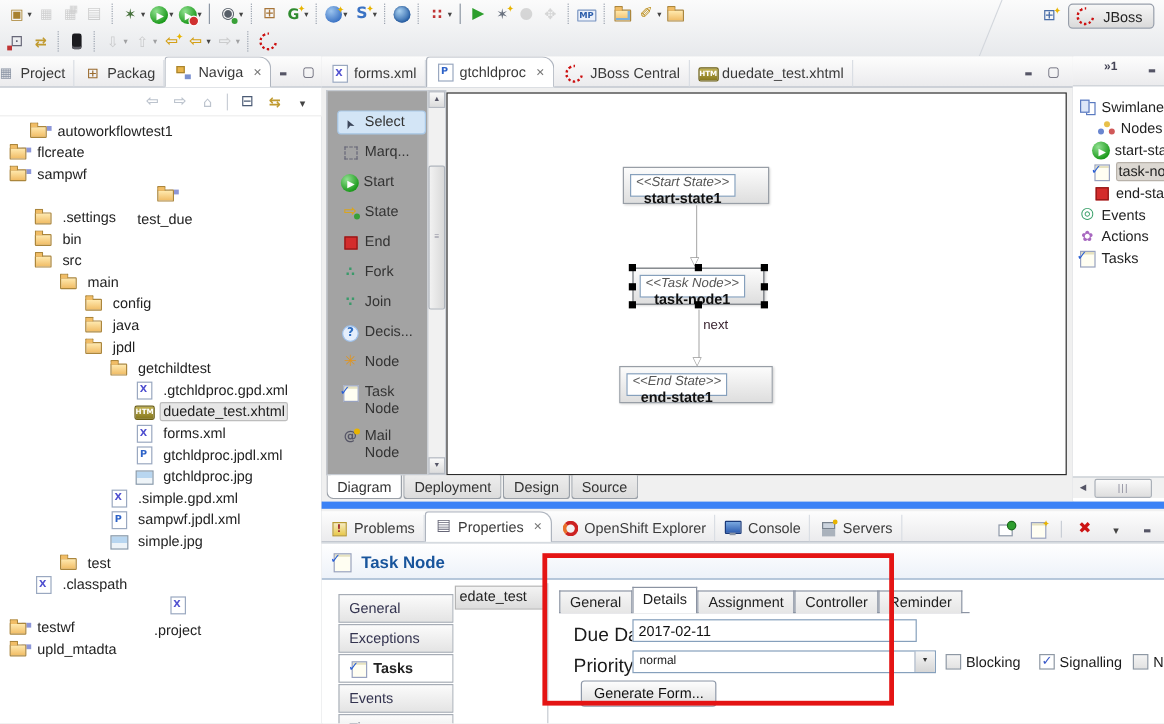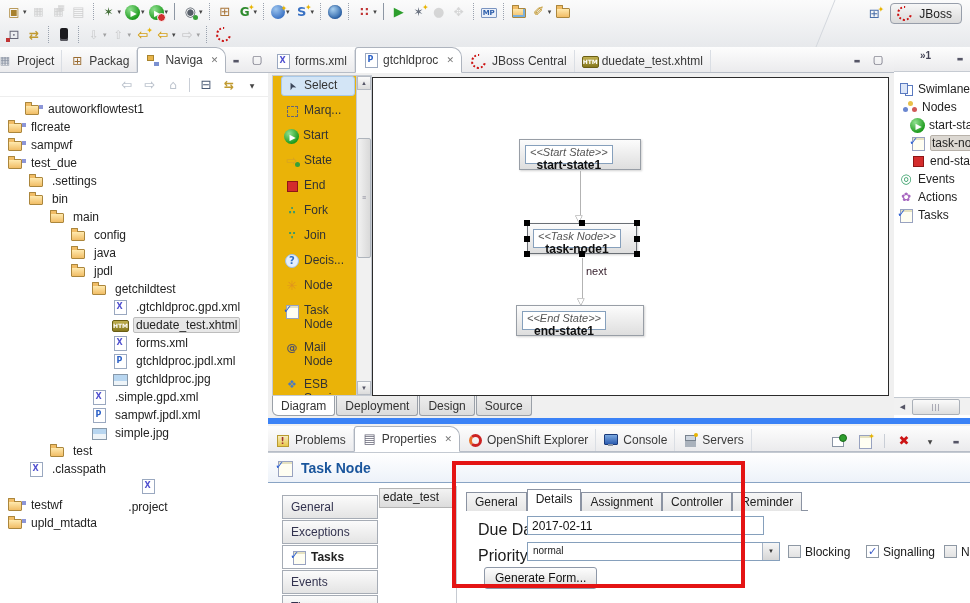--- a/index.html
+++ b/index.html
@@ -33,21 +33,21 @@
 #nav-tabs .vt:first-child{margin-left:-10px}
 #nav-toolbar{height:23px;display:flex;justify-content:flex-end;align-items:center;gap:3px;padding-right:6px;background:#fff;border-bottom:1px solid #eee}
 .vsep{width:1px;height:14px;background:#c9ced6;margin:0 3px}
 #nav-tree{position:absolute;left:0;top:50px;right:0;bottom:0;overflow:hidden;padding-top:3px}
 .ti{height:18px;display:flex;align-items:center;gap:5px;white-space:nowrap;font-size:12px}
 .ti .lbl{padding:1px 3px;border-radius:2px}
 .ti.sel .lbl{background:#e7e7e7;border:1px solid #bdbdbd;padding:0 2px}
 
 
 #editor{position:absolute;left:268px;top:47px;width:626px;height:371px;background:#f0f0f0;border-right:1px solid #a9afb9}
-#palette{position:absolute;left:4px;top:28px;width:84px;bottom:22px;background:#eab308;border:1px solid #c6cbd2;border-right:none;padding-top:0;overflow:hidden}
+#palette{position:absolute;left:4px;top:28px;width:84px;bottom:22px;background:#a3a3a3;border:1px solid #c6cbd2;border-right:none;padding-top:16px;overflow:hidden}
 .pi{display:flex;align-items:flex-start;gap:4px;margin:0 2px 5px 8px;padding:2px 3px;border-radius:3px;font-size:12px;line-height:14px;color:#333}
 .pi.sel{background:#d3e5f6;border:1px solid #a9c9e8;padding:1px 2px}
 .pi .lbl{max-width:50px}
 #palette-sb{position:absolute;left:88px;top:28px;width:14px;bottom:22px;background:#f1f1f1;border:1px solid #c6cbd2}
 #palette-sb .ar{position:absolute;left:0;width:12px;height:12px;font-size:6px;line-height:12px;text-align:center;color:#556;background:linear-gradient(#fafafa,#dcdcdc);border:1px solid #b5bac2}
 #sb-thumb{position:absolute;left:0;top:62px;width:12px;height:118px;background:linear-gradient(90deg,#f2f2f2,#d9d9d9);border:1px solid #aeb4bc;border-radius:2px;font-size:7px;color:#889;text-align:center;line-height:118px}
 #canvas{position:absolute;left:104px;top:30px;width:515px;height:317px;background:#fff;border:1px solid #2b2b2b}
 .node{position:absolute;border:1px solid #989ea6;background:linear-gradient(#fcfcfc,#dedede);box-shadow:1px 1px 2px rgba(0,0,0,.18);display:flex;align-items:center;gap:5px;padding:2px 5px;box-sizing:border-box}
 .node .txt{flex:1;text-align:center;line-height:13px}
 .st{display:block;font-size:11px;font-style:italic;color:#555}
@@ -373,31 +373,35 @@
           <span class="lbl">autoworkflowtest1</span>
         </div>
         <div class="ti" style="padding-left: 7px;">
           <span class="ic i-project-icon"></span>
           <span class="lbl">flcreate</span>
         </div>
         <div class="ti" style="padding-left: 7px;">
           <span class="ic i-project-icon"></span>
           <span class="lbl">sampwf</span>
         </div>
-        <div class="ti" style="padding-left: 7px;">
+        <div class="ti" style="padding-left: 7px; flex-direction: column;">
           <span class="ic i-project-icon"></span>
           <span class="lbl">test_due</span>
         </div>
         <div class="ti" style="padding-left: 28px;">
           <span class="ic i-folder-icon"></span>
           <span class="lbl">.settings</span>
         </div>
         <div class="ti" style="padding-left: 28px;">
           <span class="ic i-folder-icon"></span>
           <span class="lbl">bin</span>
+        </div>
+        <div class="ti" style="padding-left: 28px;">
+          <span class="ic i-folder-icon"></span>
+          <span class="lbl">src</span>
         </div>
         <div class="ti" style="padding-left: 49px;">
           <span class="ic i-folder-icon"></span>
           <span class="lbl">main</span>
         </div>
         <div class="ti" style="padding-left: 70px;">
           <span class="ic i-folder-icon"></span>
           <span class="lbl">config</span>
         </div>
         <div class="ti" style="padding-left: 70px;">
@@ -609,21 +613,21 @@
   <div id="outline">
     <div id="ol-head">
       <span id="ol-badge">»1</span>
       <span class="ic i-minimize-icon" style="position:absolute;right:2px;top:3px"></span>
     </div>
     <div id="ol-items">
         <div class="oi" style="padding-left: 4px;">
           <span class="ic i-swimlanes-icon"></span>
           <span class="lbl">Swimlanes</span>
         </div>
-        <div class="oi" style="padding-left: 8px;">
+        <div class="oi" style="padding-left: 20px;">
           <span class="ic i-nodes-icon"></span>
           <span class="lbl">Nodes</span>
         </div>
         <div class="oi" style="padding-left: 16px;">
           <span class="ic i-start-icon"></span>
           <span class="lbl">start-state1</span>
         </div>
         <div class="oi sel" style="padding-left: 16px;">
           <span class="ic i-task-icon"></span>
           <span class="lbl">task-node1</span>

